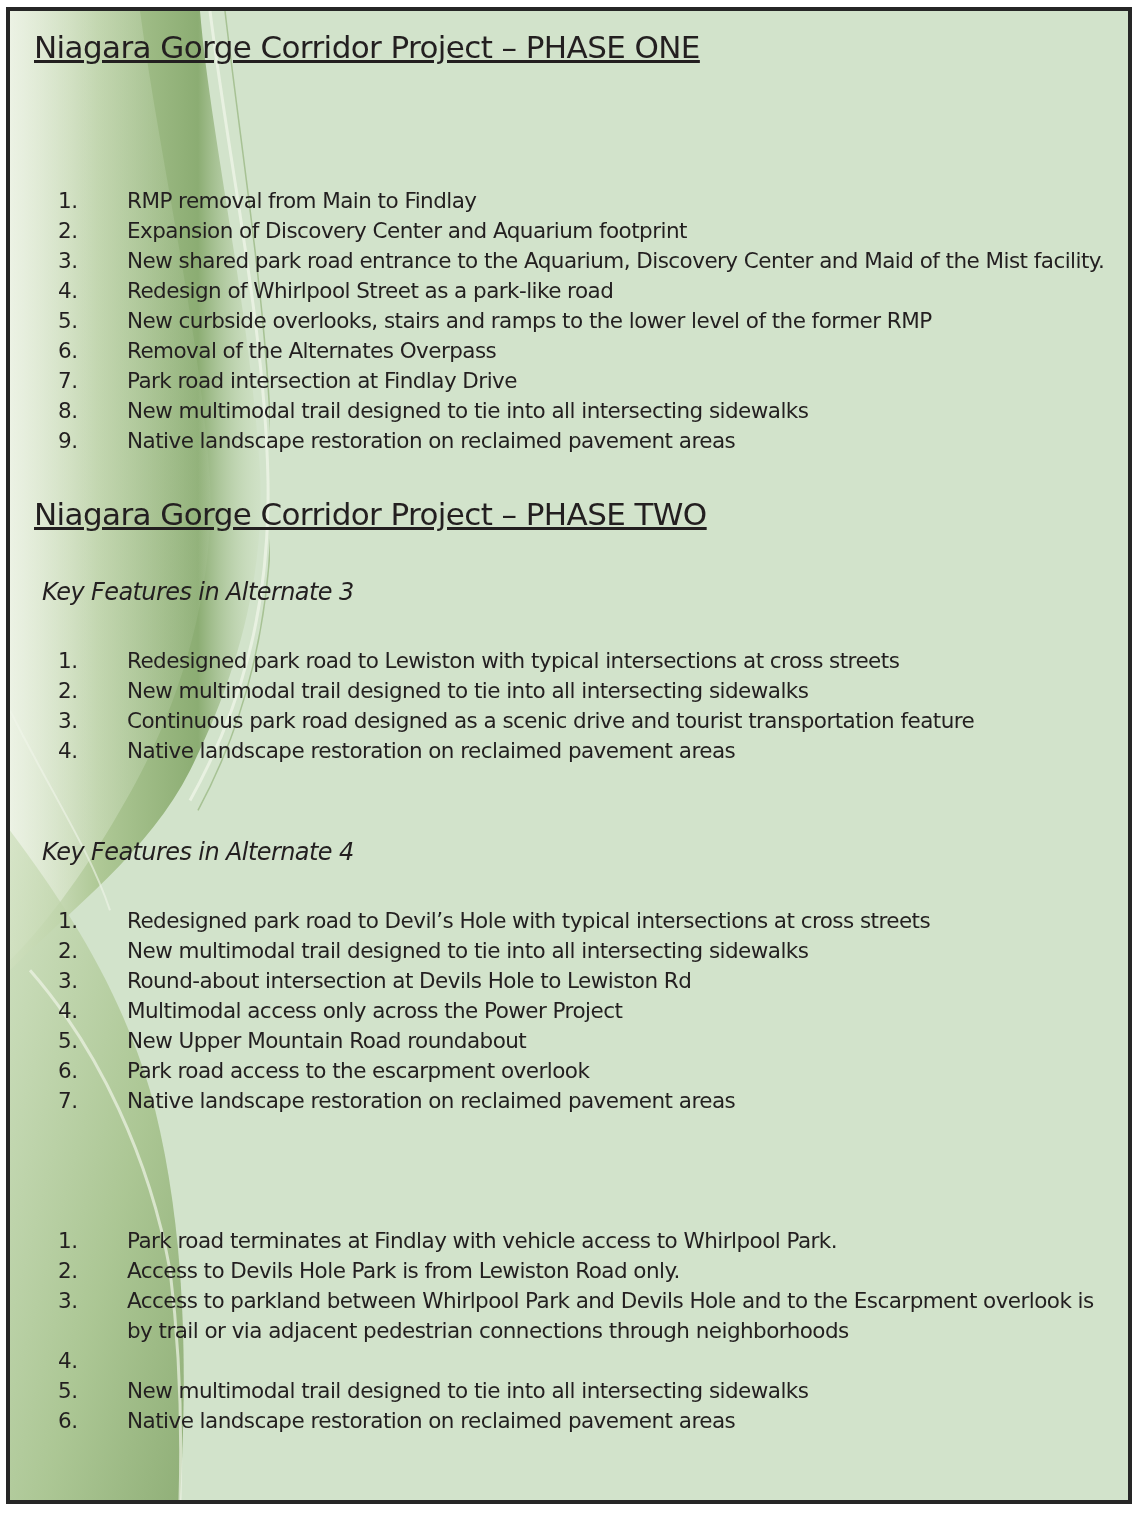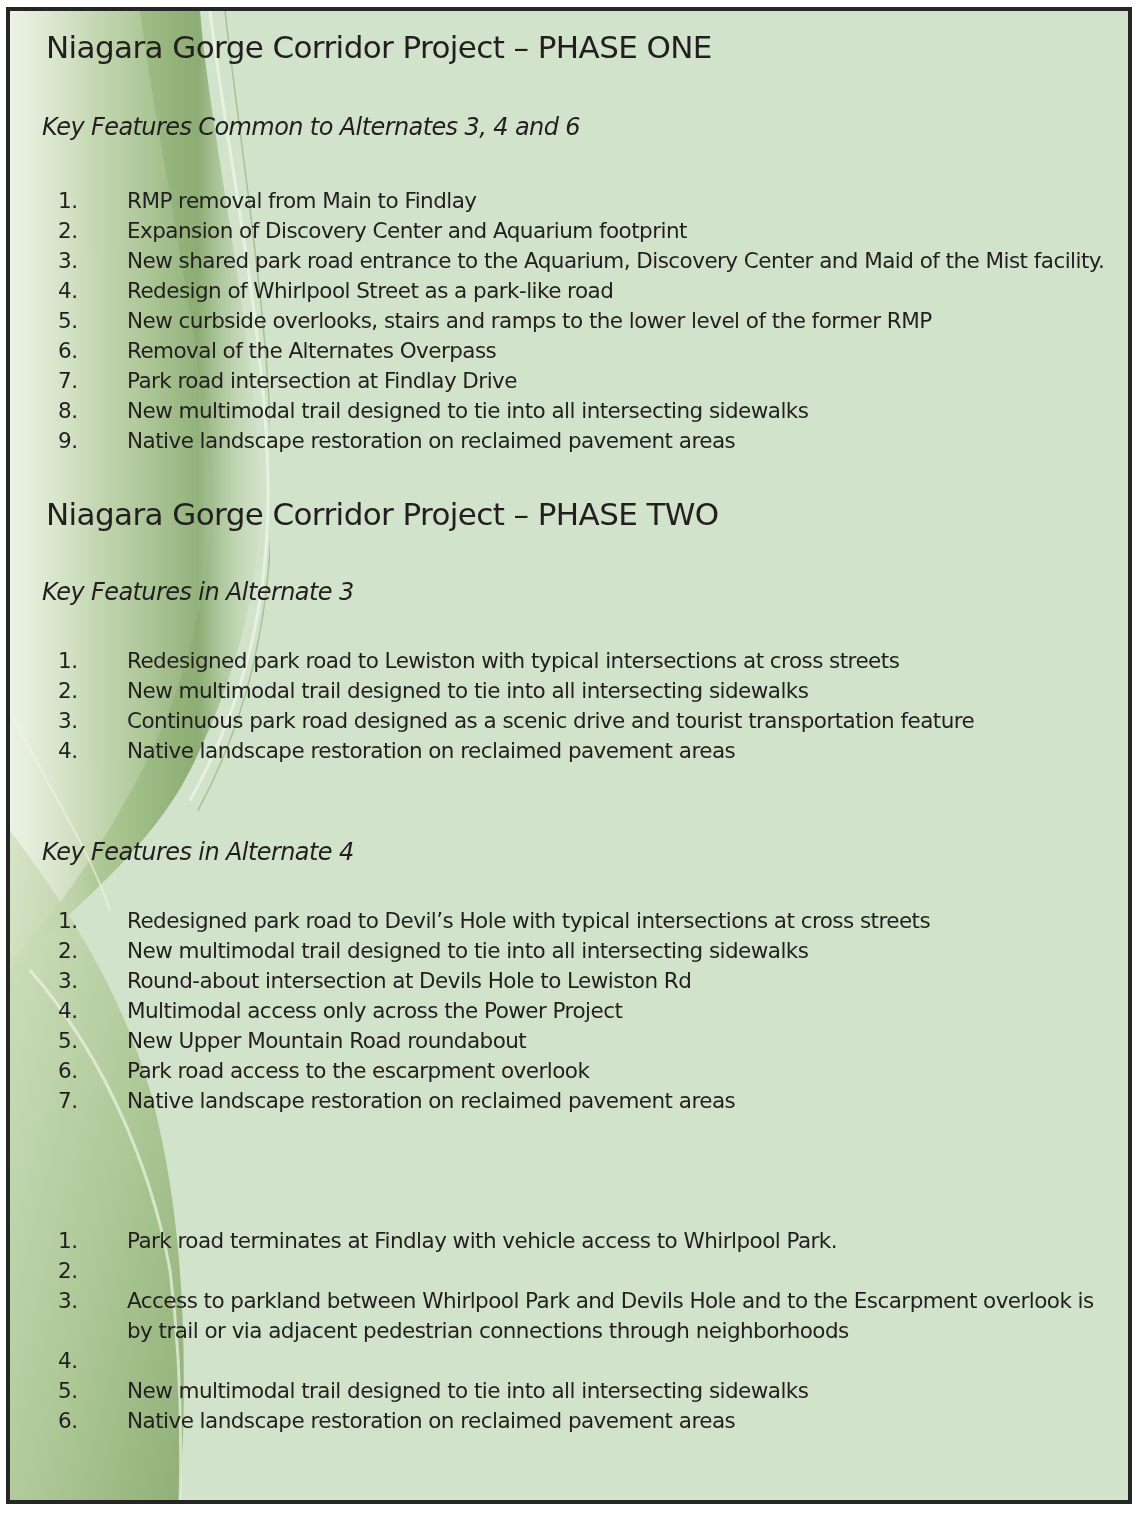--- a/index.html
+++ b/index.html
@@ -36,26 +36,27 @@
     }
     .content {
       position: absolute;
       left: 0;
       top: 0;
       width: 100%;
       height: 100%;
     }
     .phase-title {
       position: absolute;
-      left: 36px;
+      left: 24px;
       margin: 0;
       font-size: 31px;
       font-weight: normal;
       letter-spacing: -0.6px;
       white-space: nowrap;
+      text-decoration: underline;
     }
     .section-title {
       position: absolute;
       left: 32px;
       margin: 0;
       font-size: 24px;
       font-style: italic;
       font-weight: normal;
       letter-spacing: -0.6px;
       white-space: nowrap;
@@ -125,21 +126,20 @@
 
     <path d="M0,820 C60,900 110,980 140,1080 C170,1190 180,1320 170,1490 L0,1490 Z" fill="url(#leafC)" opacity="0.75"></path>
     <path d="M20,960 C90,1040 140,1150 160,1260 C170,1340 172,1420 170,1490" stroke="#eef4e6" stroke-width="3" fill="none" opacity="0.7"></path>
     <path d="M0,700 C40,780 80,840 100,900" stroke="#f0f5ea" stroke-width="2" fill="none" opacity="0.6"></path>
   </svg>
 
   <div class="content">
 
     <h1 class="phase-title" style="top:18px;">Niagara Gorge Corridor Project – PHASE ONE</h1>
 
-    <h2 class="section-title" style="top:102px;">Key Features Common to Alternates 3, 4 and 6</h2>
 
     <ol class="feature-list" style="top:175px;">
       <li class="feature-item">
           <span class="feature-num">1.</span>
           <span class="feature-text">RMP removal from Main to Findlay</span>
         </li>
       <li class="feature-item">
           <span class="feature-num">2.</span>
           <span class="feature-text">Expansion of Discovery Center and Aquarium footprint</span>
         </li>
@@ -230,20 +230,21 @@
     </ol>
 
 
     <ol class="feature-list" style="top:1215px;">
       <li class="feature-item">
           <span class="feature-num">1.</span>
           <span class="feature-text">Park road terminates at Findlay with vehicle access to Whirlpool Park.</span>
         </li>
       <li class="feature-item">
           <span class="feature-num">2.</span>
+          <span class="feature-text">Access to Devils Hole Park is from Lewiston Road only.</span>
         </li>
       <li class="feature-item two-line">
           <span class="feature-num">3.</span>
           <span class="feature-text">Access to parkland between Whirlpool Park and Devils Hole and to the Escarpment overlook is by trail or via adjacent pedestrian connections through neighborhoods</span>
         </li>
       <li class="feature-item">
           <span class="feature-num">4.</span>
         </li>
       <li class="feature-item">
           <span class="feature-num">5.</span>

